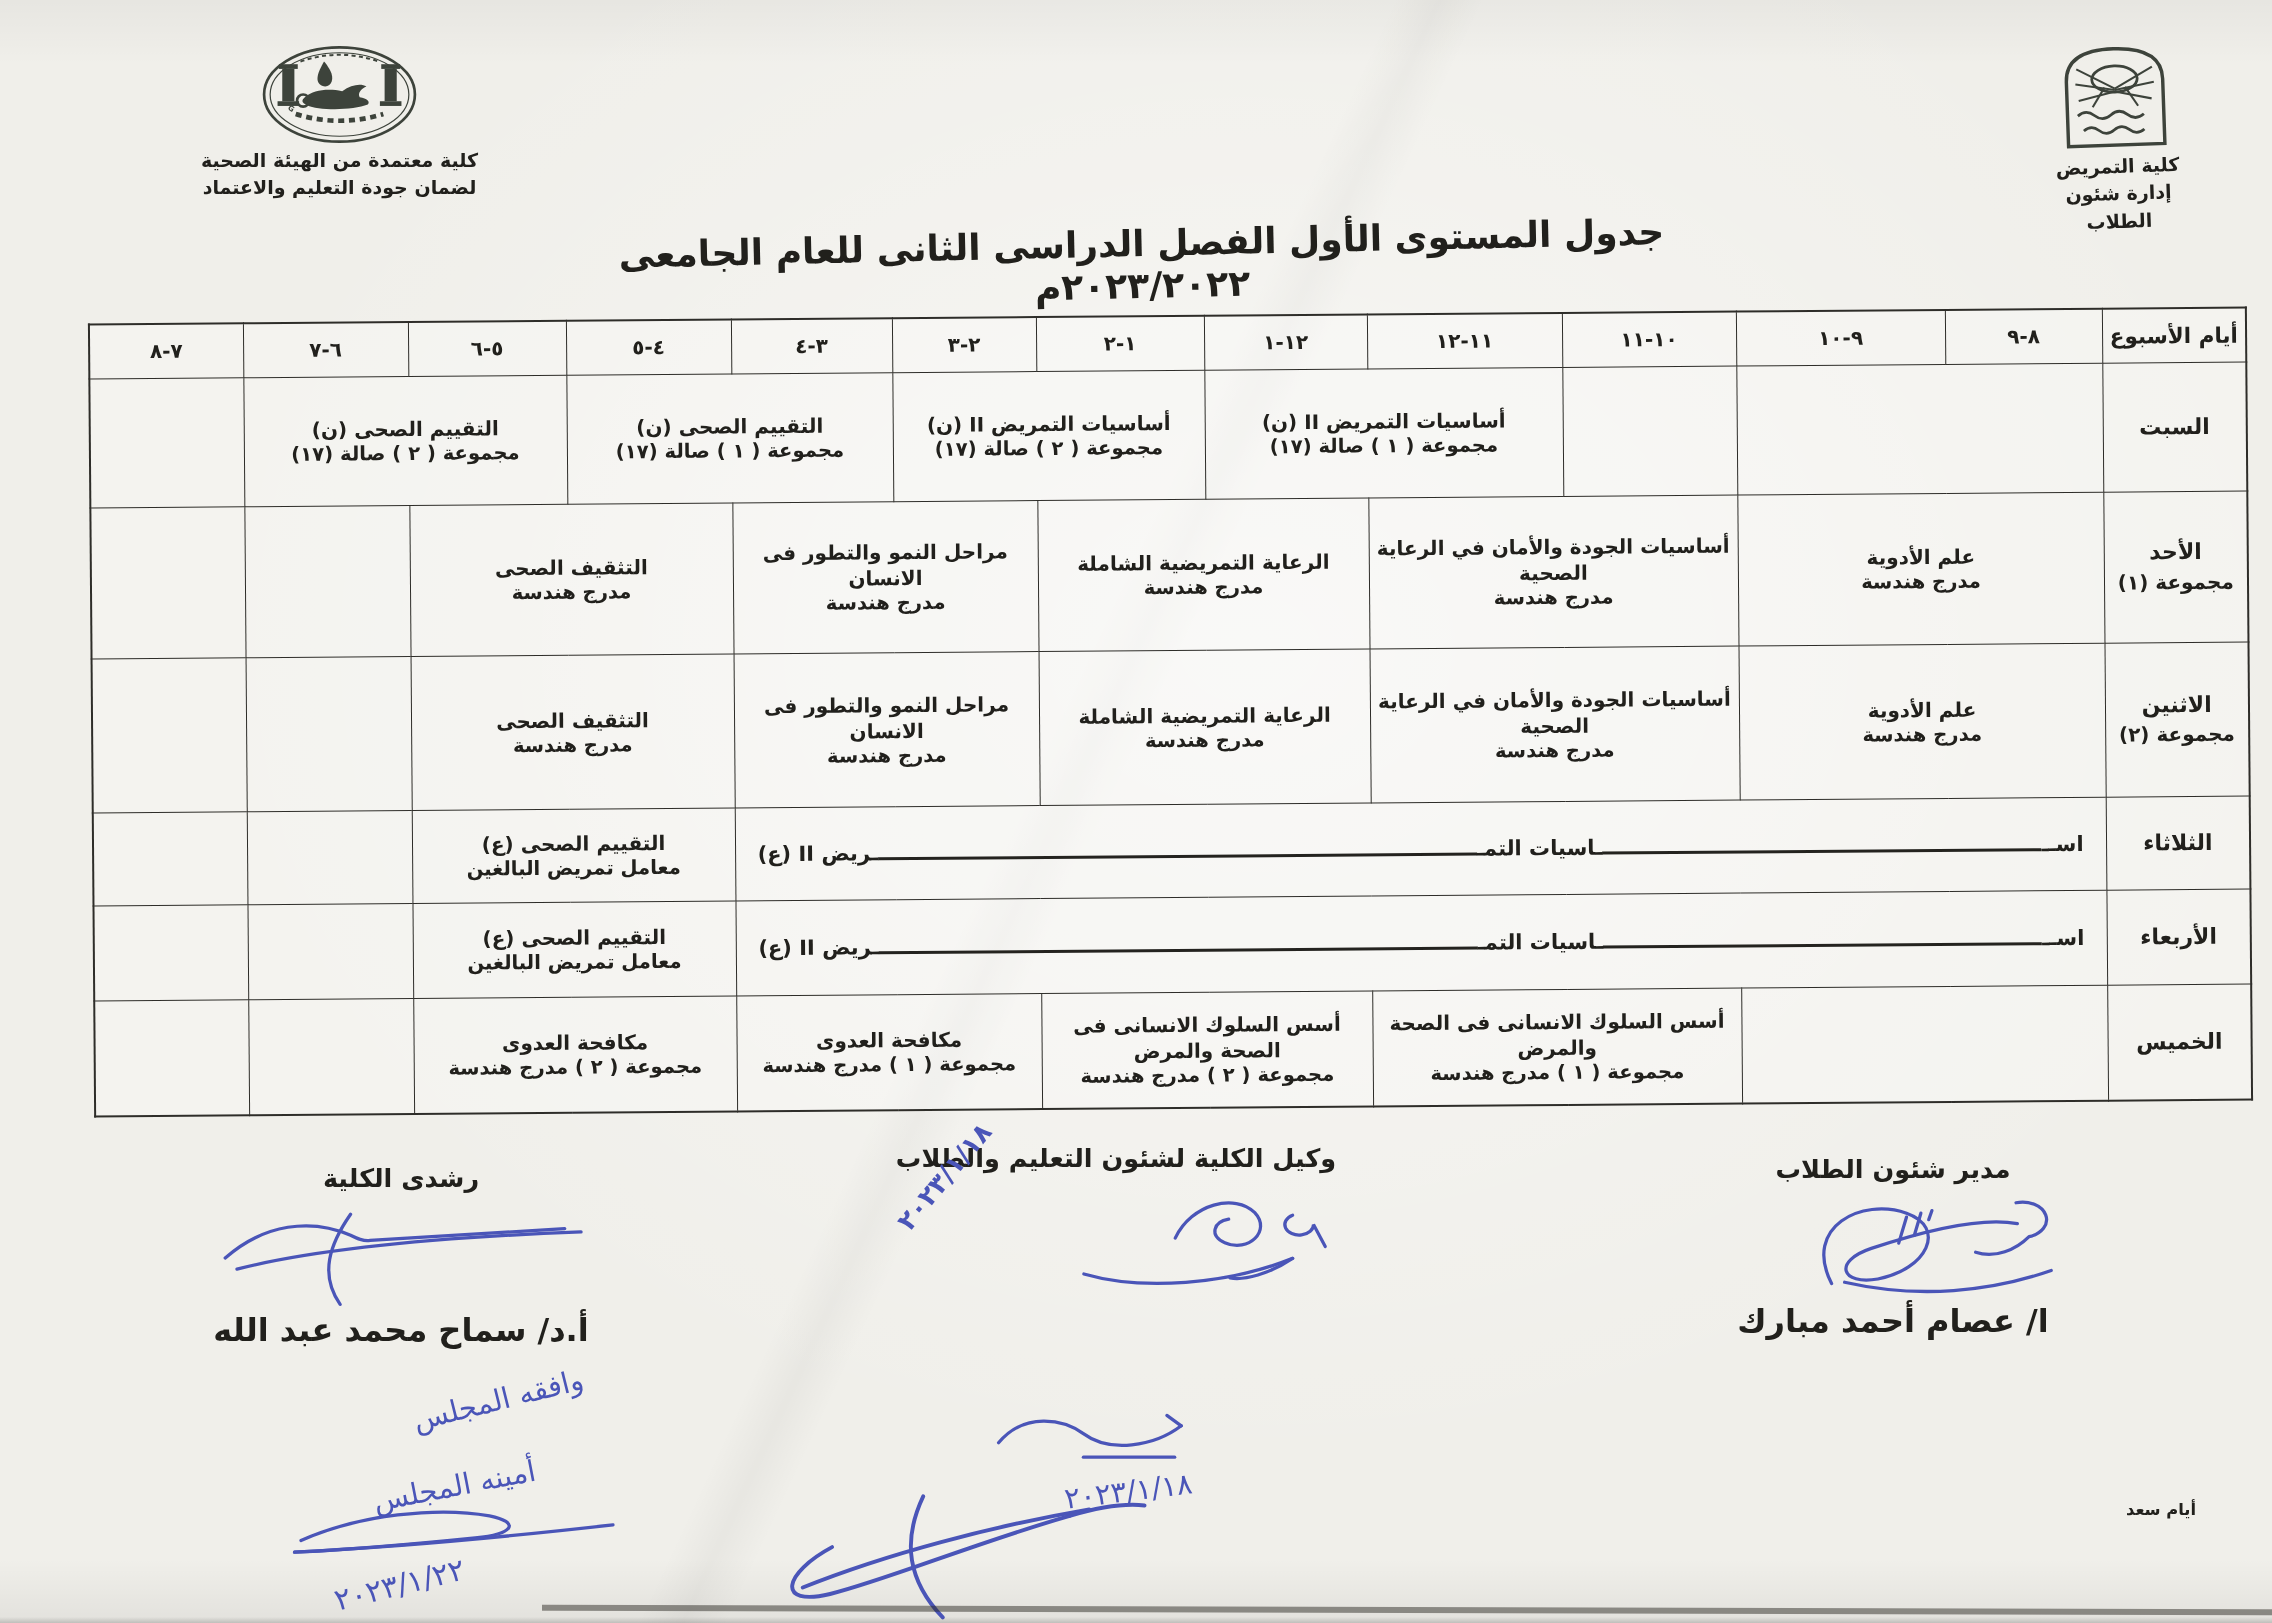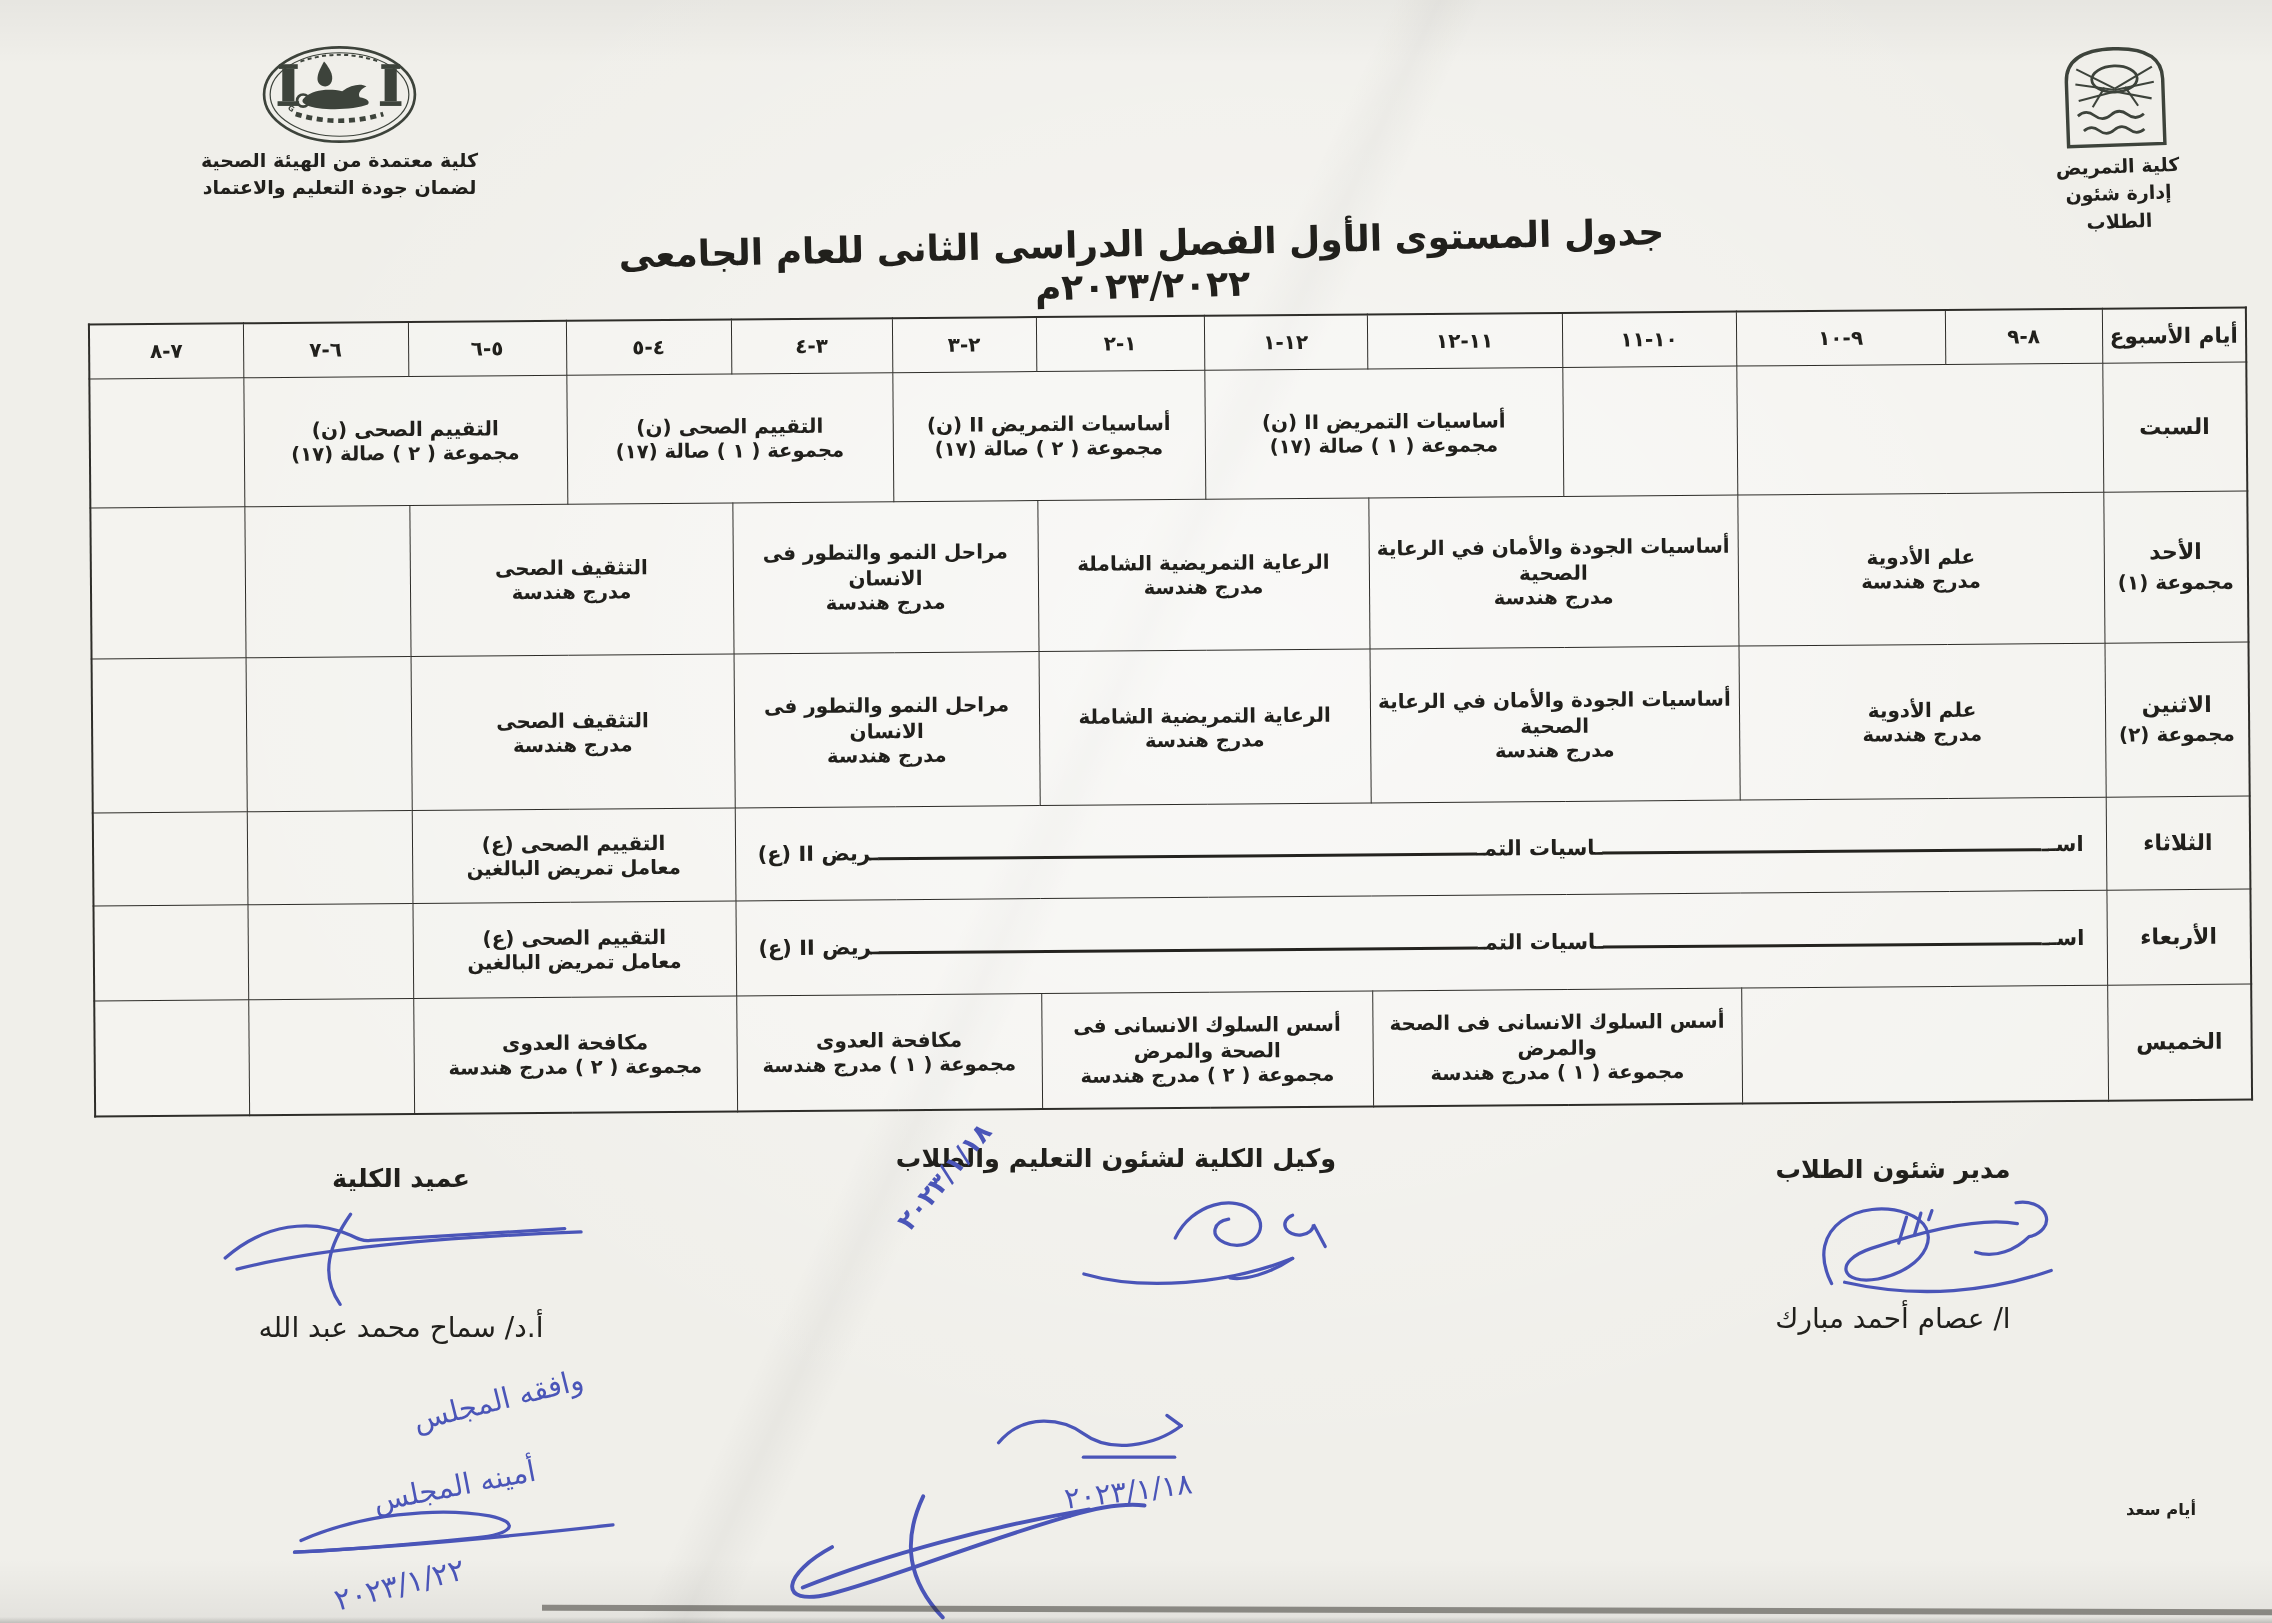--- a/index.html
+++ b/index.html
@@ -44,21 +44,21 @@
   .c2 .l1{font-size:20px;font-weight:bold;line-height:26px;}
   .c2 .l2{font-size:19.6px;font-weight:bold;}
   td.cell{text-align:center;}
   .stretch{display:flex;align-items:center;padding:0 22px;font-size:21px;font-weight:bold;direction:rtl;}
   .kashida{height:3.3px;background:#24231f;margin-top:11.7px;}
   .k1{flex:1.1;}
   .k2{flex:1.5;}
   
   .sigblock{position:absolute;text-align:center;}
   .sigblock .sigtitle{font-size:25.5px;font-weight:bold;}
-  .sigblock .signame{font-size:28px;font-weight:normal;}
+  .sigblock .signame{font-size:32px;font-weight:bold;}
   .sig-right{left:1697px;top:1154px;width:392px;}
   .sig-center{left:829px;top:1143px;width:574px;}
   .sig-left{left:189px;top:1163px;width:424px;}
   .sigart{position:relative;margin:2.6px auto;}
   .hw{position:absolute;color:#4a55b8;font-weight:bold;}
   .hw-diag-date{left:78px;top:30px;font-size:26px;transform:rotate(-50deg);transform-origin:left bottom;}
   
   .hw-block{position:absolute;color:#4a55b8;}
   .hwb-left{left:261px;top:1371px;width:457px;height:255px;}
   .hwb-left .h1{position:absolute;left:150px;top:11.7px;font-size:29px;transform:rotate(-14deg);}
@@ -388,21 +388,21 @@
           <path d="M380,150 C470,176 600,166 700,126"></path>
           <path d="M700,126 C664,150 626,160 604,156"></path>
           <path d="M700,60 a22,16 0 1,0 32,14 l18,34"></path>
         </g>
       </svg>
       <div class="hw hw-diag-date">٢٠٢٣/١/١٨</div>
     </div>
   </div>
 
   <div class="sigblock sig-left">
-    <div class="sigtitle">عميد الكلية</div>
+    <div class="sigtitle">رشدى الكلية</div>
     <div class="sigart">
       <svg width="405" height="111" viewBox="0 0 620 170">
         <g class="blue" stroke-width="5">
           <path d="M40,95 C100,42 172,34 232,60 C242,65 252,70 262,68 L560,50"></path>
           <path d="M58,112 C200,76 400,62 585,55"></path>
           <path d="M232,28 C200,74 184,120 216,166"></path>
         </g>
       </svg>
     </div>
     <div class="signame">أ.د/ سماح محمد عبد الله</div>

